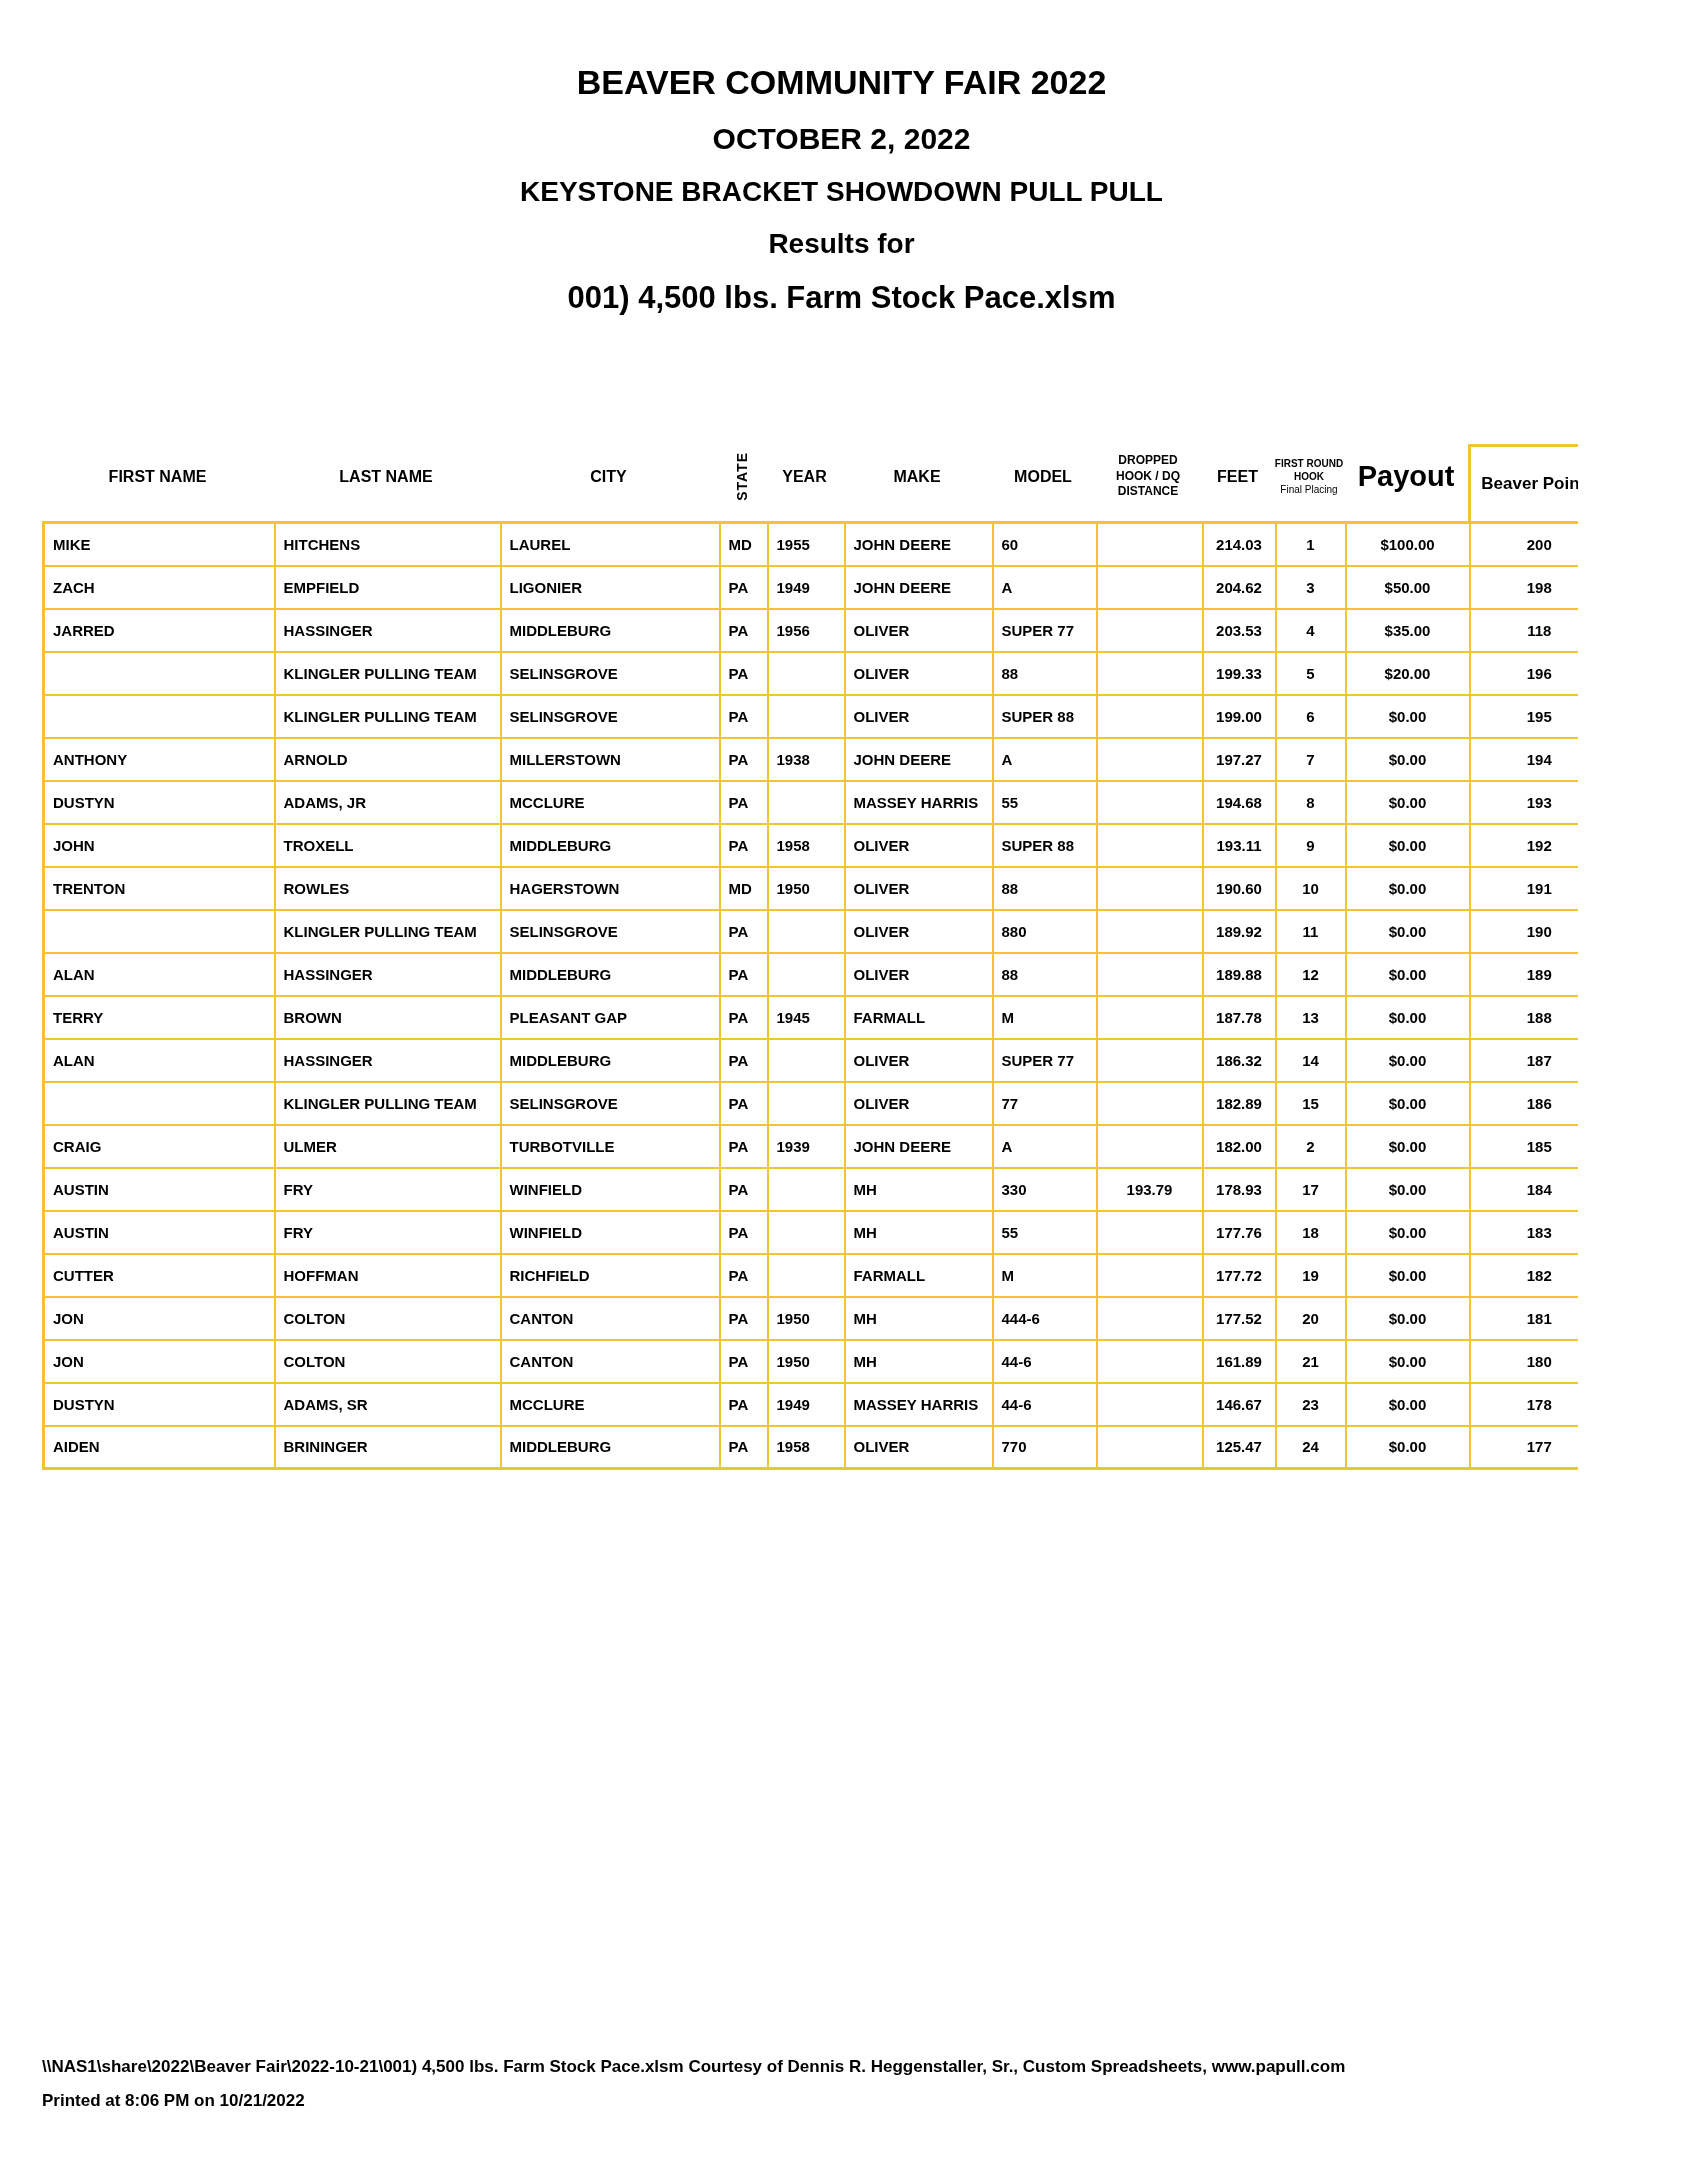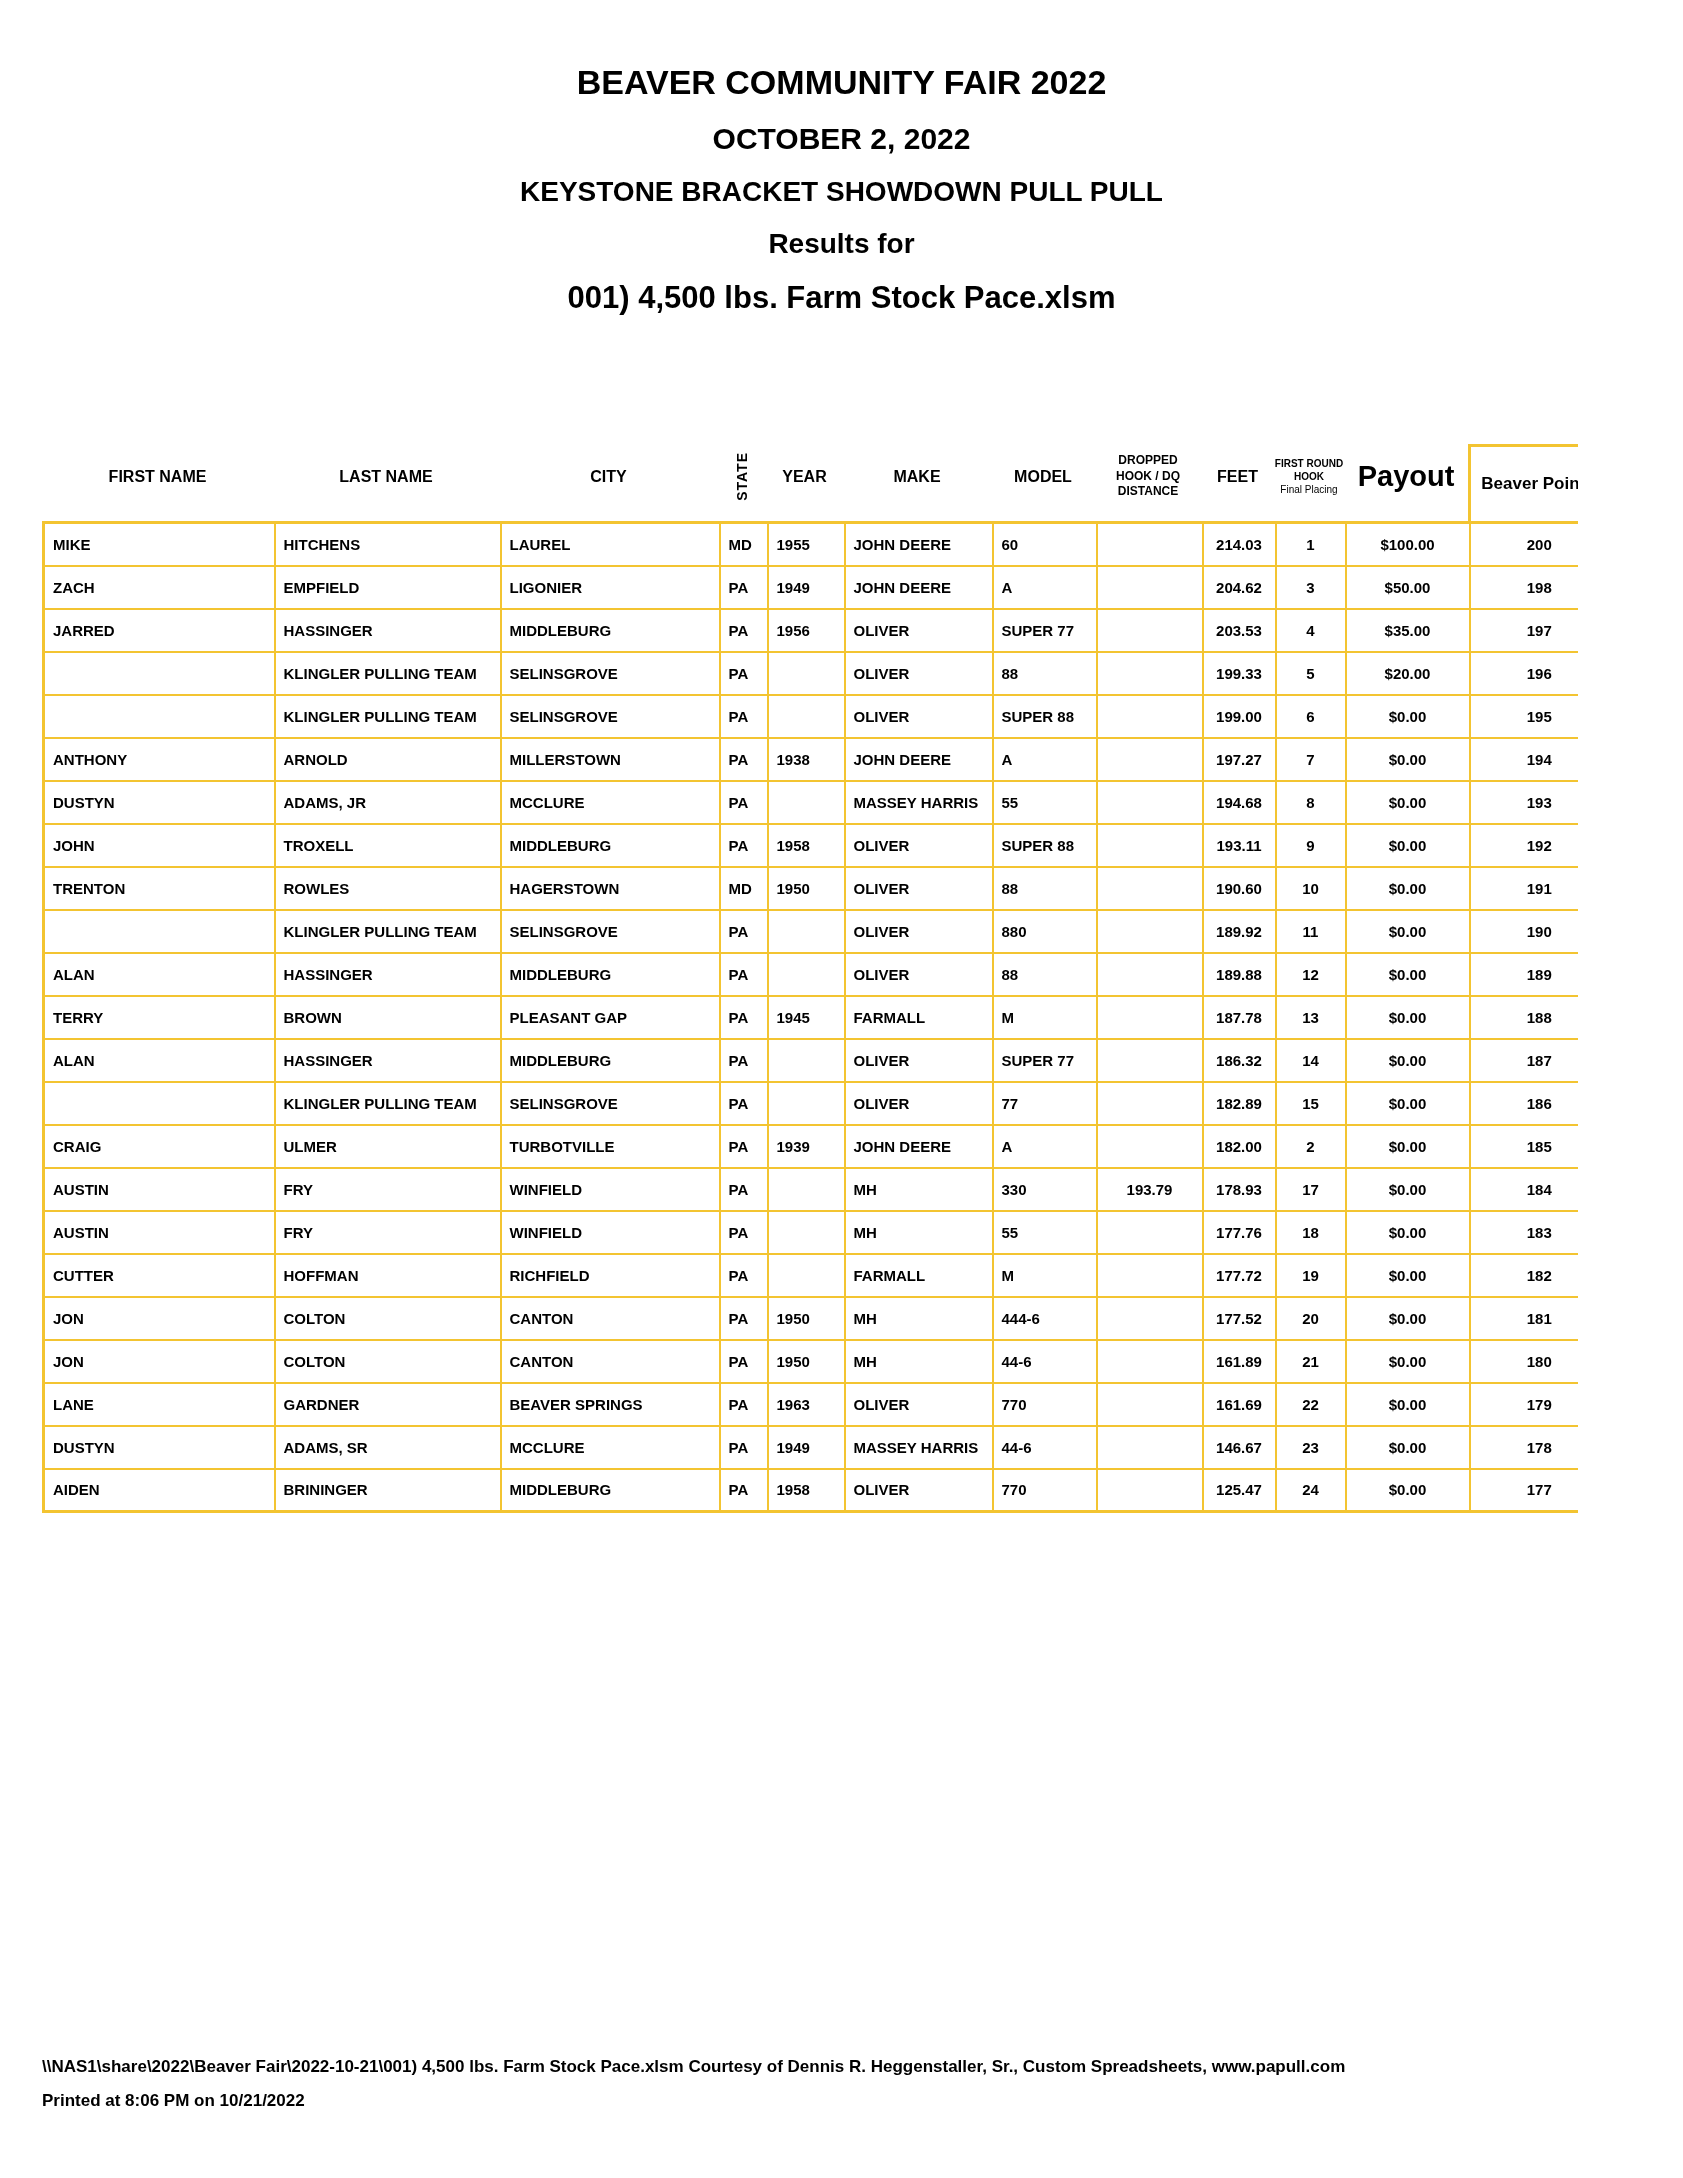--- a/index.html
+++ b/index.html
@@ -150,21 +150,21 @@
           <td class="l">HASSINGER</td>
           <td class="l">MIDDLEBURG</td>
           <td class="l">PA</td>
           <td class="l">1956</td>
           <td class="l">OLIVER</td>
           <td class="l">SUPER 77</td>
           <td class="c"></td>
           <td class="c">203.53</td>
           <td class="c">4</td>
           <td class="c">$35.00</td>
-          <td class="c">197</td>
+          <td class="c">118</td>
         </tr>
         <tr>
           <td class="l"></td>
           <td class="l">KLINGLER PULLING TEAM</td>
           <td class="l">SELINSGROVE</td>
           <td class="l">PA</td>
           <td class="l"></td>
           <td class="l">OLIVER</td>
           <td class="l">88</td>
           <td class="c"></td>
@@ -391,34 +391,20 @@
           <td class="l">1950</td>
           <td class="l">MH</td>
           <td class="l">44-6</td>
           <td class="c"></td>
           <td class="c">161.89</td>
           <td class="c">21</td>
           <td class="c">$0.00</td>
           <td class="c">180</td>
         </tr>
         <tr>
-          <td class="l">LANE</td>
-          <td class="l">GARDNER</td>
-          <td class="l">BEAVER SPRINGS</td>
-          <td class="l">PA</td>
-          <td class="l">1963</td>
-          <td class="l">OLIVER</td>
-          <td class="l">770</td>
-          <td class="c"></td>
-          <td class="c">161.69</td>
-          <td class="c">22</td>
-          <td class="c">$0.00</td>
-          <td class="c">179</td>
-        </tr>
-        <tr>
           <td class="l">DUSTYN</td>
           <td class="l">ADAMS, SR</td>
           <td class="l">MCCLURE</td>
           <td class="l">PA</td>
           <td class="l">1949</td>
           <td class="l">MASSEY HARRIS</td>
           <td class="l">44-6</td>
           <td class="c"></td>
           <td class="c">146.67</td>
           <td class="c">23</td>

